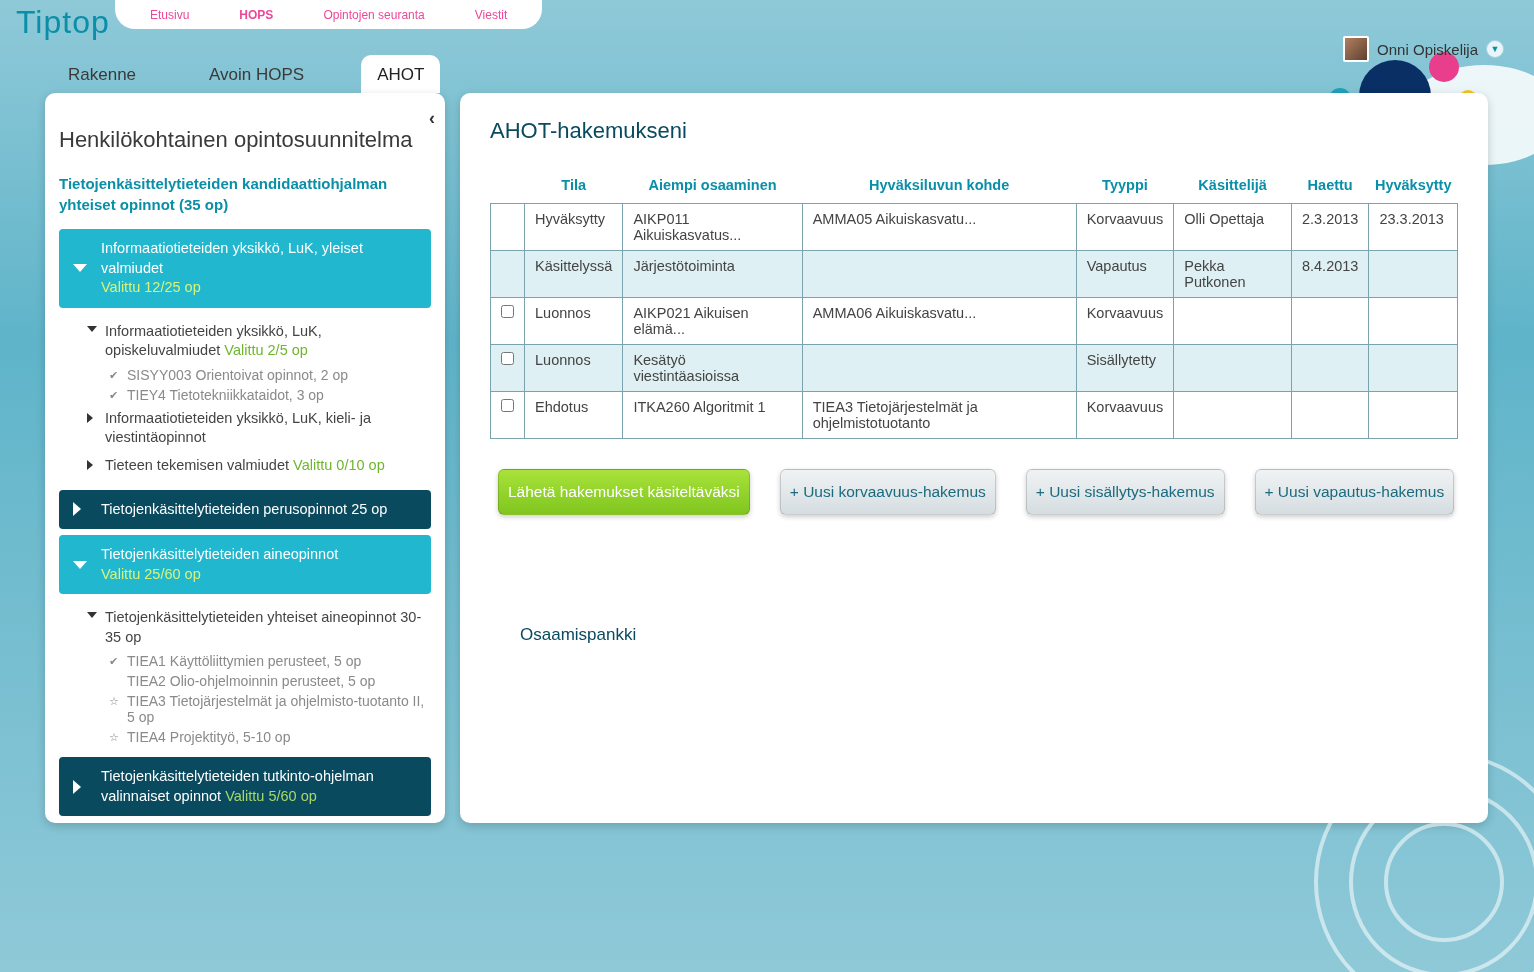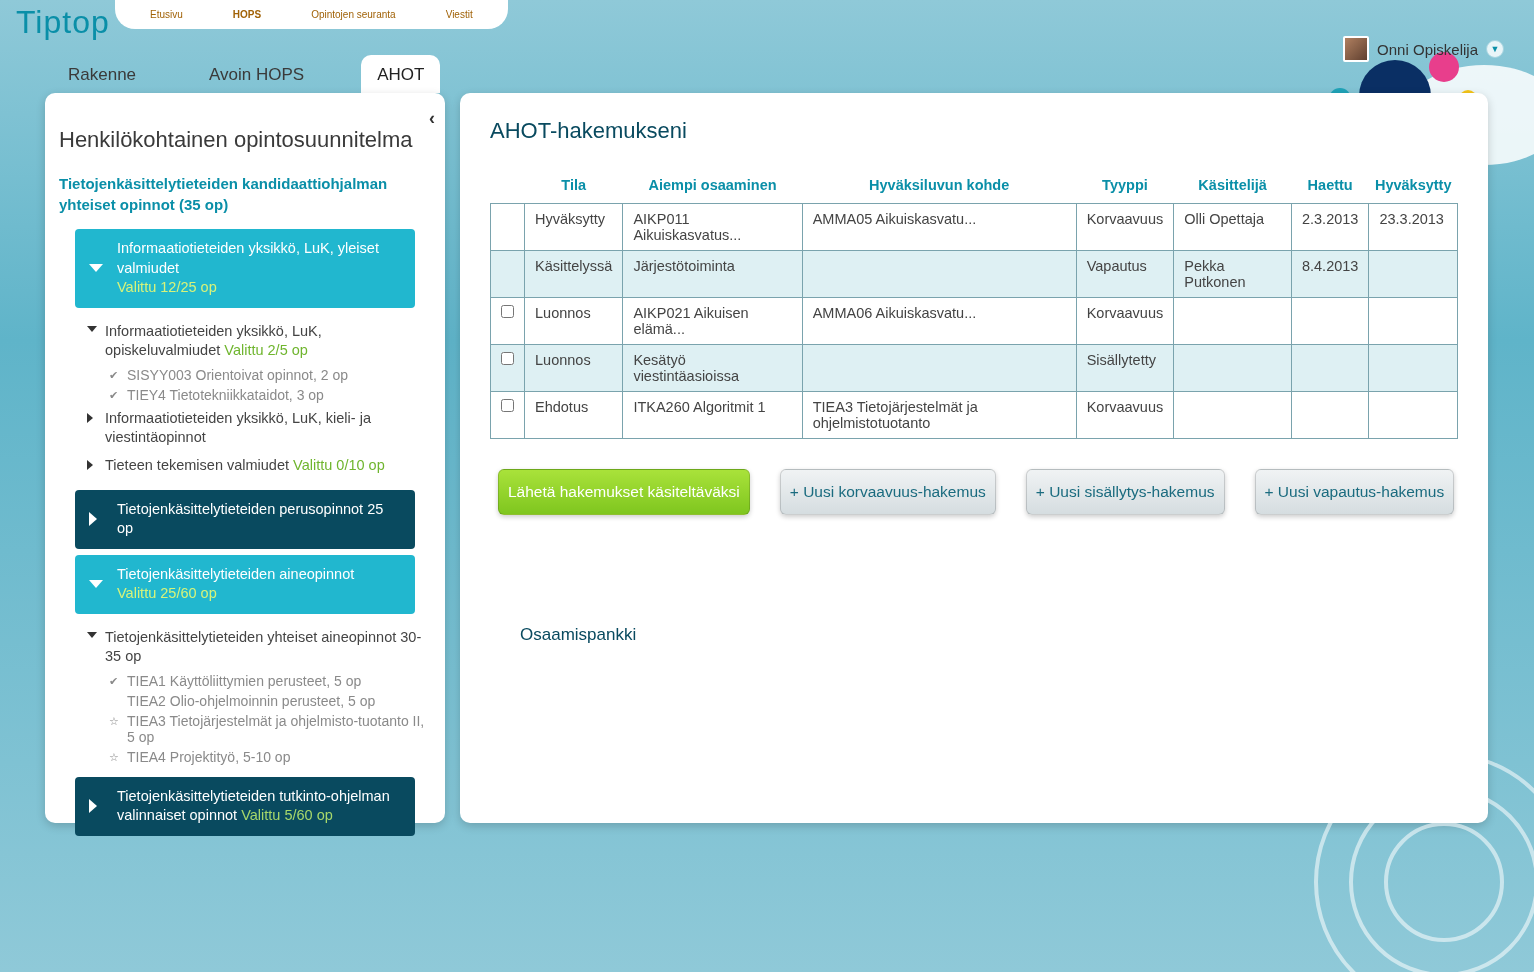--- a/index.html
+++ b/index.html
@@ -32,22 +32,22 @@
     height: 29px;
     background: #fff;
     border-bottom-left-radius: 20px;
     border-bottom-right-radius: 20px;
     padding: 0 35px;
     display: flex;
     align-items: center;
     gap: 50px;
   }
   .topnav a {
-    color: #a16207;
-    font-size: 10px;
+    color: #ec4899;
+    font-size: 12px;
     text-decoration: none;
     cursor: pointer;
   }
   .topnav a.active { font-weight: 700; }
 
   .userbox {
     position: absolute;
     right: 30px; top: 36px;
     display: flex; align-items: center; gap: 8px;
     font-size: 15px;
@@ -120,21 +120,21 @@
 
   .lp-inner { padding: 0 14px; }
   .lp-title { font-size: 22px; color: #3a3a3a; font-weight: 400; margin: 16px 0 20px; }
   .lp-program { color: #0a8fa8; font-weight: 600; font-size: 15px; line-height: 1.4; margin-bottom: 14px; }
 
   .group {
     background: #21b7cf;
     color: #fff;
     border-radius: 4px;
     padding: 10px 12px 10px 42px;
-    margin: 6px 16px;
+    margin: 6px 0;
     position: relative;
     font-size: 14.5px;
     line-height: 1.35;
     cursor: pointer;
   }
   .group.dark { background: #094a5f; }
   .group .g-caret {
     position: absolute; left: 14px; top: 50%; transform: translateY(-50%);
     width: 0; height: 0;
   }

